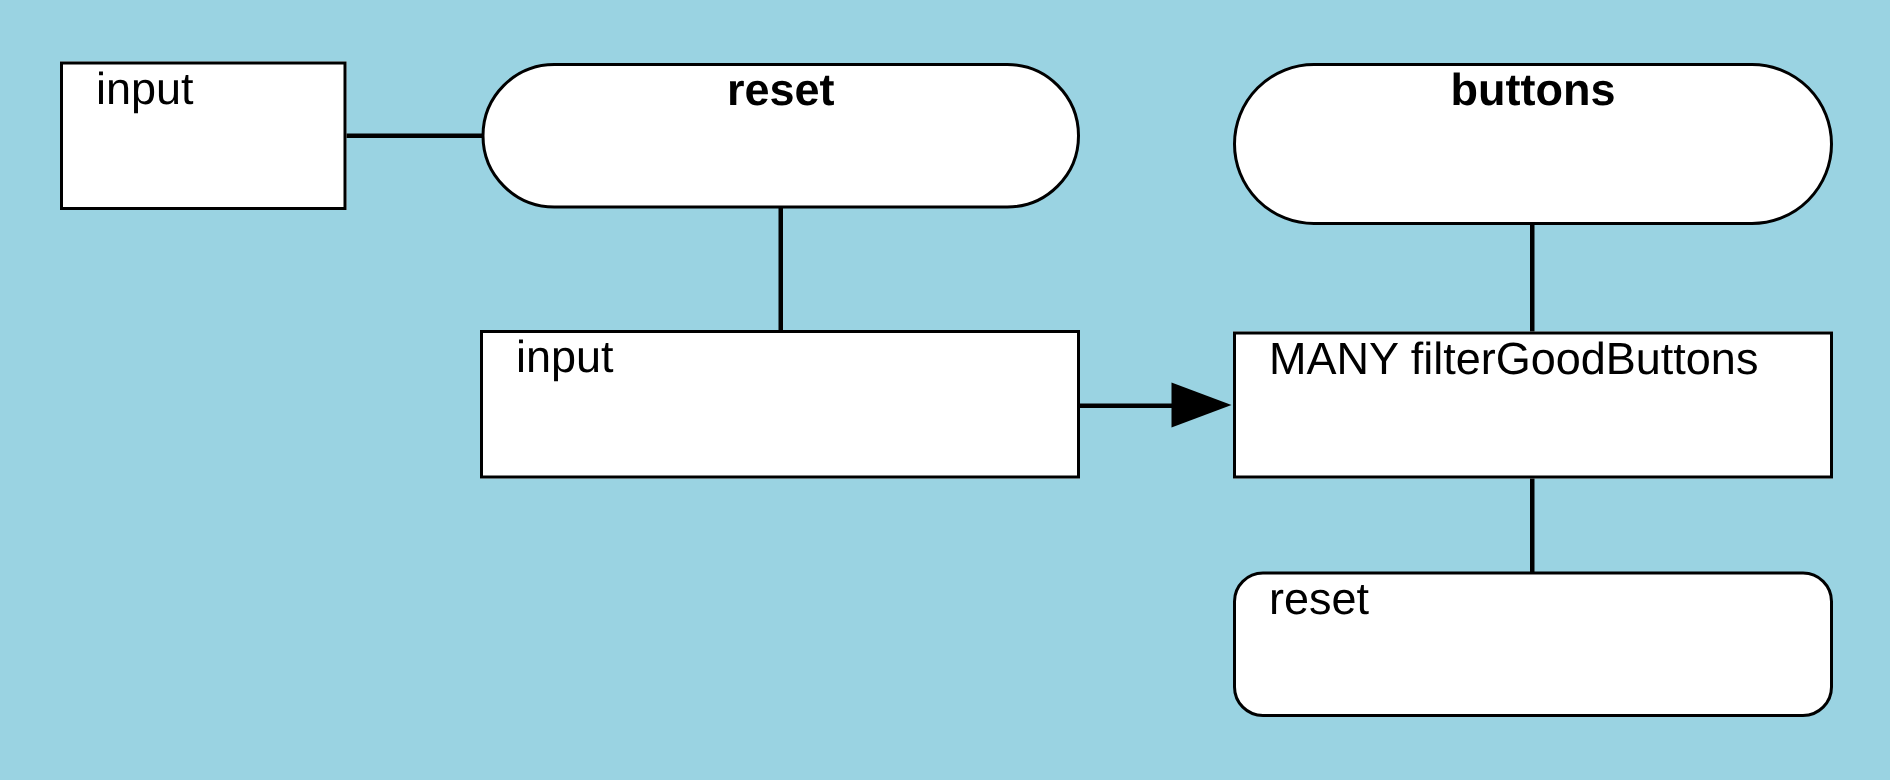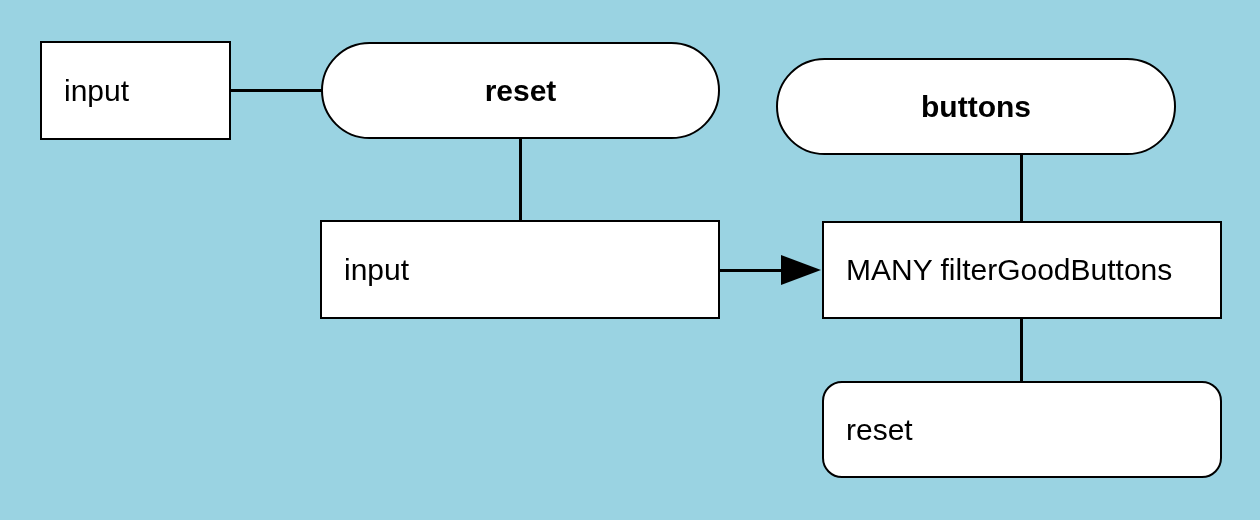--- a/index.html
+++ b/index.html
@@ -18,21 +18,21 @@
     background: #9ad3e2;
   }
 
   .node {
     position: absolute;
     background: #ffffff;
     border: 2.5px solid #000000;
     color: #000000;
     font-size: 30px;
     display: flex;
-    align-items: center;
+    align-items: flex-start;
   }
 
   .node.rect-label {
     justify-content: flex-start;
     padding-left: 22px;
   }
 
   .node.pill {
     border-radius: 60px;
     justify-content: center;
@@ -41,21 +41,21 @@
 
   .node.rounded {
     border-radius: 20px;
     justify-content: flex-start;
     padding-left: 22px;
   }
 
   
   #node-input-source   { left: 40px;  top: 41px;  width: 191px; height: 99px; }
   #node-this           { left: 321px; top: 42px;  width: 399px; height: 97px; }
-  #node-buttons        { left: 776px; top: 42px;  width: 400px; height: 97px; margin-top: 16px; }
+  #node-buttons        { left: 822px; top: 42px;  width: 400px; height: 108px; }
   #node-input-mid      { left: 320px; top: 220px; width: 400px; height: 99px; }
   #node-many-filter    { left: 822px; top: 221px; width: 400px; height: 98px; }
   #node-reset          { left: 822px; top: 381px; width: 400px; height: 97px; }
 
   .connector {
     position: absolute;
     background: #000000;
   }
 
   

